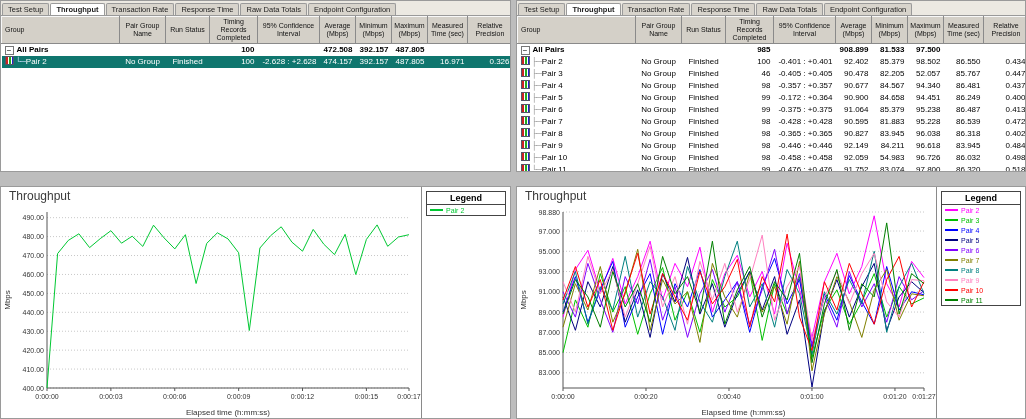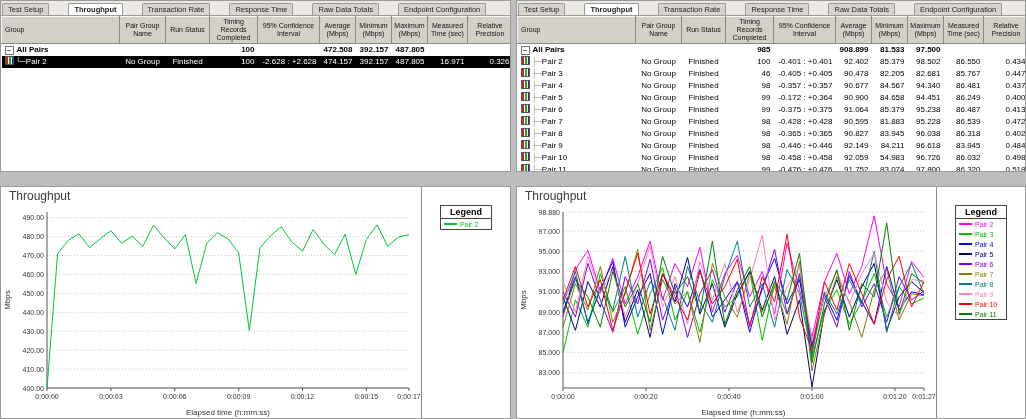--- a/index.html
+++ b/index.html
@@ -17,21 +17,21 @@
     width: 1026px; height: 419px;
   }
   .panel { background: #fff; overflow: hidden; position: relative; border: 1px solid #9a9a9a; }
 
   
   .tab-bar {
     height: 15px; background: #ece9e2; display: flex; align-items: flex-end;
     border-bottom: 1px solid #9a9a9a; padding-left: 1px;
   }
   .tab {
-    font-size: 7.5px; line-height: 9px; padding: 1px 5px; margin-right: 19px;
+    font-size: 7.5px; line-height: 9px; padding: 1px 5px; margin-right: 1px;
     border: 1px solid #9a9a9a; border-bottom: none; border-radius: 2px 2px 0 0;
     background: #d8d4cc; color: #222; white-space: nowrap; cursor: default;
   }
   .tab.active { background: #ffffff; font-weight: bold; }
 
   
   table { border-collapse: collapse; table-layout: fixed; width: 100%; }
   th {
     background: #d4d0c8; border: 1px solid; border-color: #f8f8f8 #8a8a8a #8a8a8a #f8f8f8;
     font-size: 7px; font-weight: normal; color: #111;
@@ -39,41 +39,41 @@
     height: 24px; padding: 1px 0; line-height: 8px; white-space: pre-line; overflow: hidden;
   }
   th.group-h { text-align: left; padding-left: 3px; }
   td {
     font-size: 8px; line-height: 11px; height: 12px; padding: 0 3px;
     white-space: nowrap; overflow: hidden; color: #000;
   }
   .num { text-align: right; }
   .txt { text-align: center; }
   tr.allpairs td { font-weight: bold; }
-  tr.selected { background: #000000; margin-top: 16px; }
+  tr.selected { background: #0f766e; margin-top: 16px; }
   tr.selected td { color: #fff; }
   tr.selected .tree { color: #cfe0ff; }
   .minus-box {
     display: inline-block; width: 9px; height: 9px; border: 1px solid #777;
     background: #fff; color: #000; font-size: 8px; line-height: 7px; text-align: center;
     margin-right: 3px; font-weight: normal; vertical-align: -1px;
   }
   .pair-icon {
     display: inline-block; width: 9px; height: 9px; border: 1px solid #556;
     background: linear-gradient(90deg, #c22 0 2px, #fff 2px 3px, #2a2 3px 5px, #fff 5px 6px, #22c 6px 9px);
     vertical-align: -1px; margin-right: 2px;
   }
   .tree { color: #909090; font-size: 8px; margin-right: 1px; letter-spacing: -1px; }
 
   
   .chart-panel { display: flex; }
   .chart-main { flex: 1; position: relative; min-width: 0; }
   .chart-title { position: absolute; top: 2px; left: 8px; font-size: 12px; color: #3a3a3a; }
   .chart-plot { position: absolute; left: 0; right: 0; top: 17px; bottom: 0; }
-  .legend-col { width: 89px; border-left: 1px solid #8a8a8a; padding: 18px; background: #fff; }
+  .legend-col { width: 89px; border-left: 1px solid #8a8a8a; padding: 4px; background: #fff; }
   .legend-box { border: 1px solid #444; background: #fff; }
   .legend-title { font-size: 9px; font-weight: bold; text-align: center; border-bottom: 1px solid #444; padding: 1px 0; }
   .legend-entry { display: flex; align-items: center; height: 10px; padding: 0 3px; gap: 3px; }
   .legend-line { width: 13px; height: 2px; flex: none; }
   .legend-label { font-size: 7px; line-height: 9px; white-space: nowrap; }
   svg text { font-family: "Liberation Sans", sans-serif; fill: #333; }
 </style>
 </head>
 <body>
 
@@ -222,21 +222,21 @@
             <td class="num">0.434</td>
           </tr>
           <tr class="pair-row">
             <td><span class="pair-icon"></span><span class="tree">├─</span><span>Pair 3</span></td>
             <td class="txt">No Group</td>
             <td class="txt">Finished</td>
             <td class="num">46</td>
             <td class="num">-0.405 : +0.405</td>
             <td class="num">90.478</td>
             <td class="num">82.205</td>
-            <td class="num">82.681</td>
+            <td class="num">52.057</td>
             <td class="num">85.767</td>
             <td class="num">0.447</td>
           </tr>
           <tr class="pair-row">
             <td><span class="pair-icon"></span><span class="tree">├─</span><span>Pair 4</span></td>
             <td class="txt">No Group</td>
             <td class="txt">Finished</td>
             <td class="num">98</td>
             <td class="num">-0.357 : +0.357</td>
             <td class="num">90.677</td>

